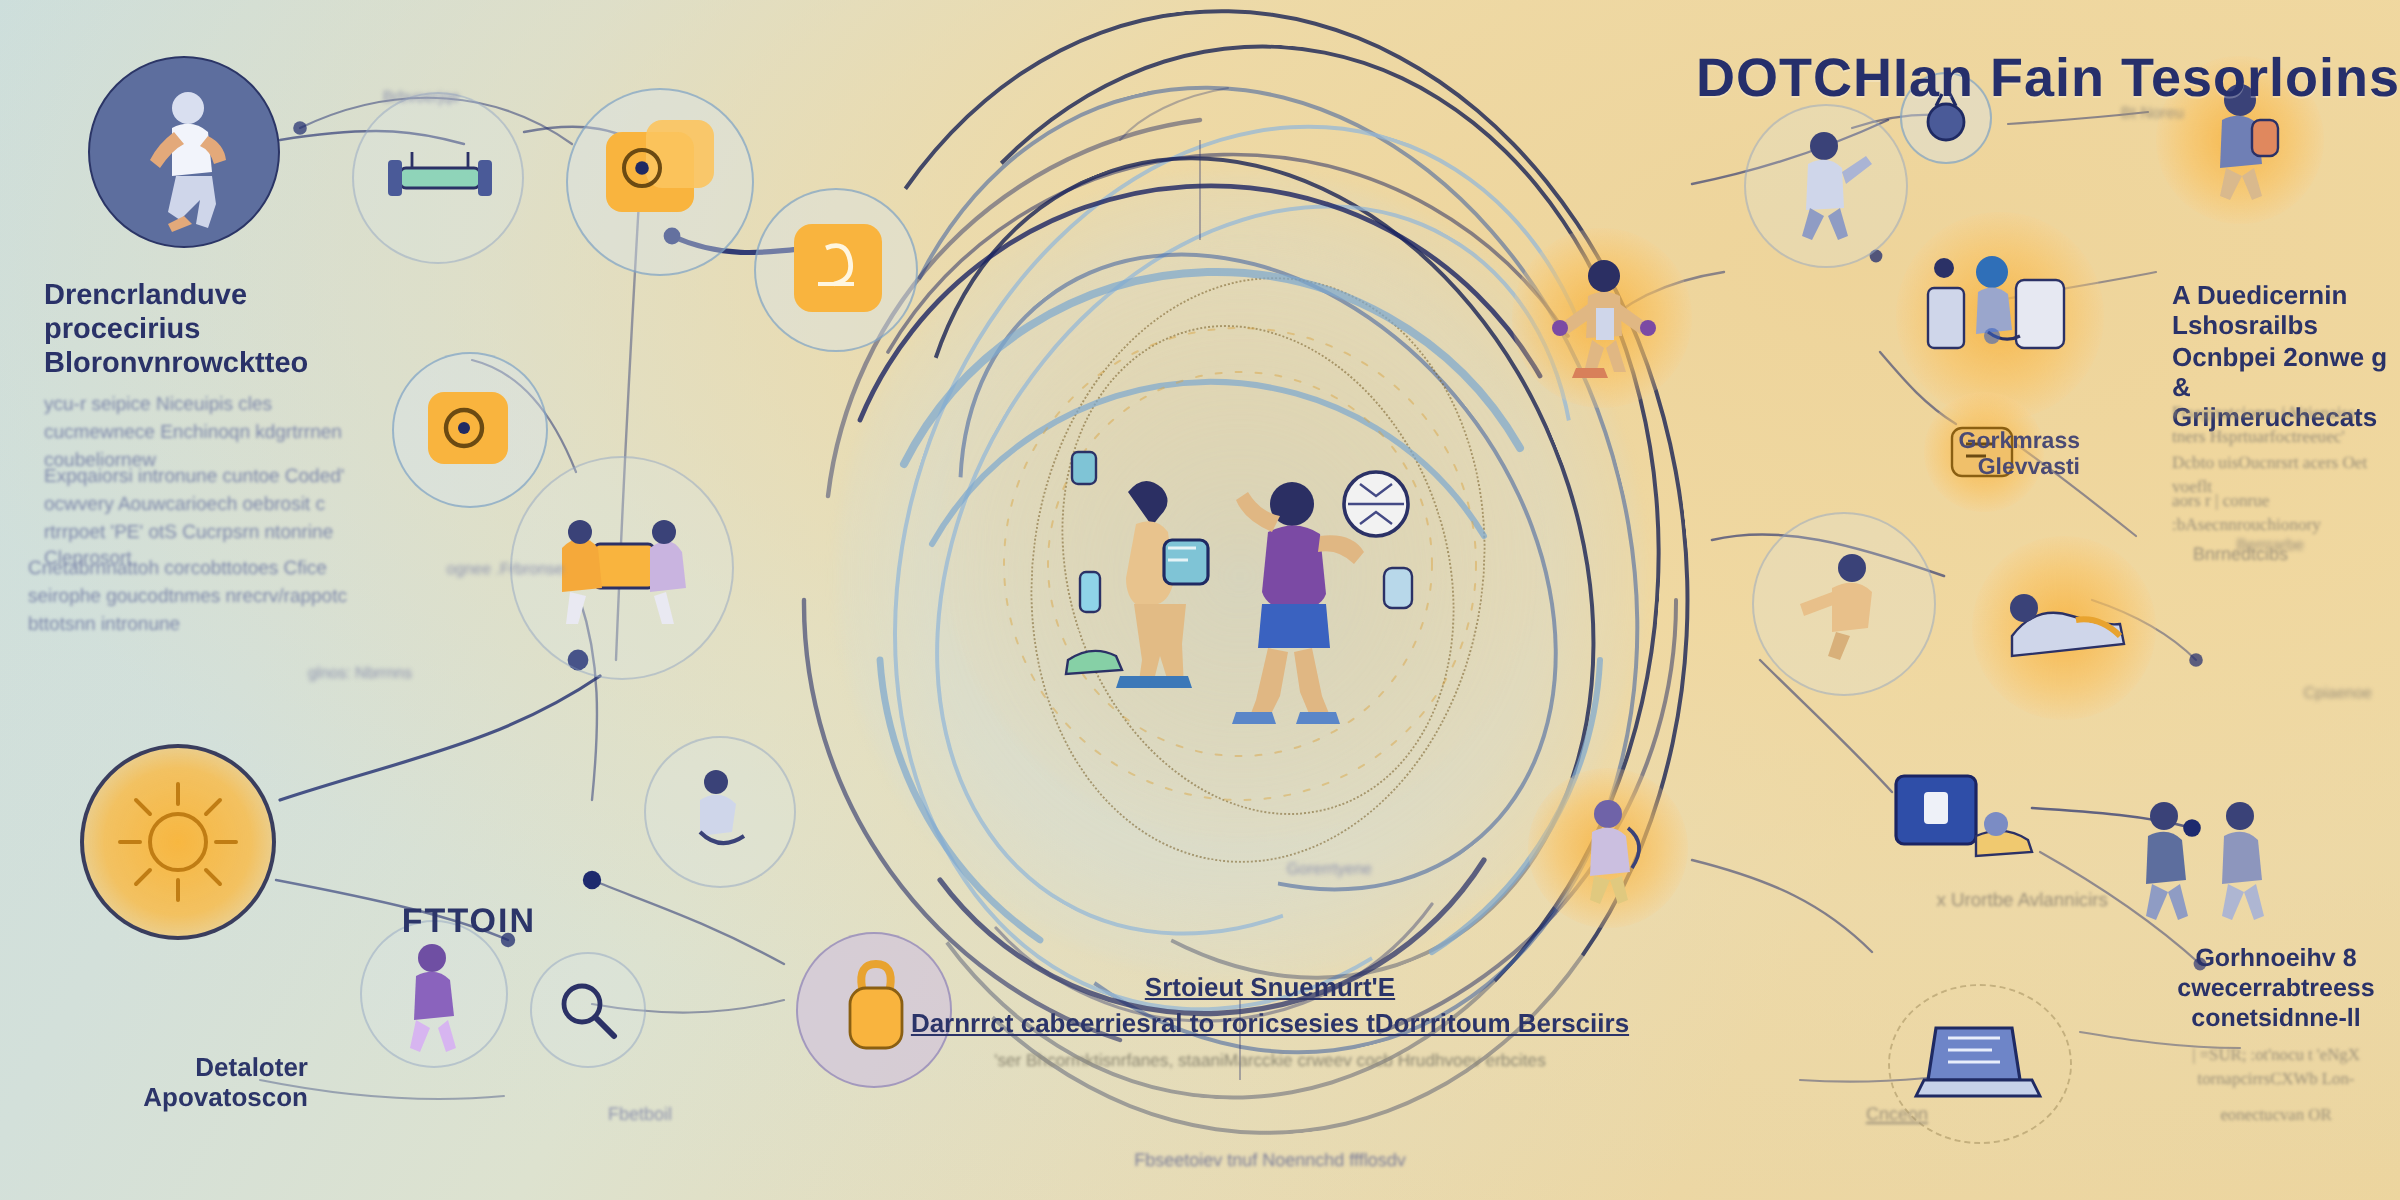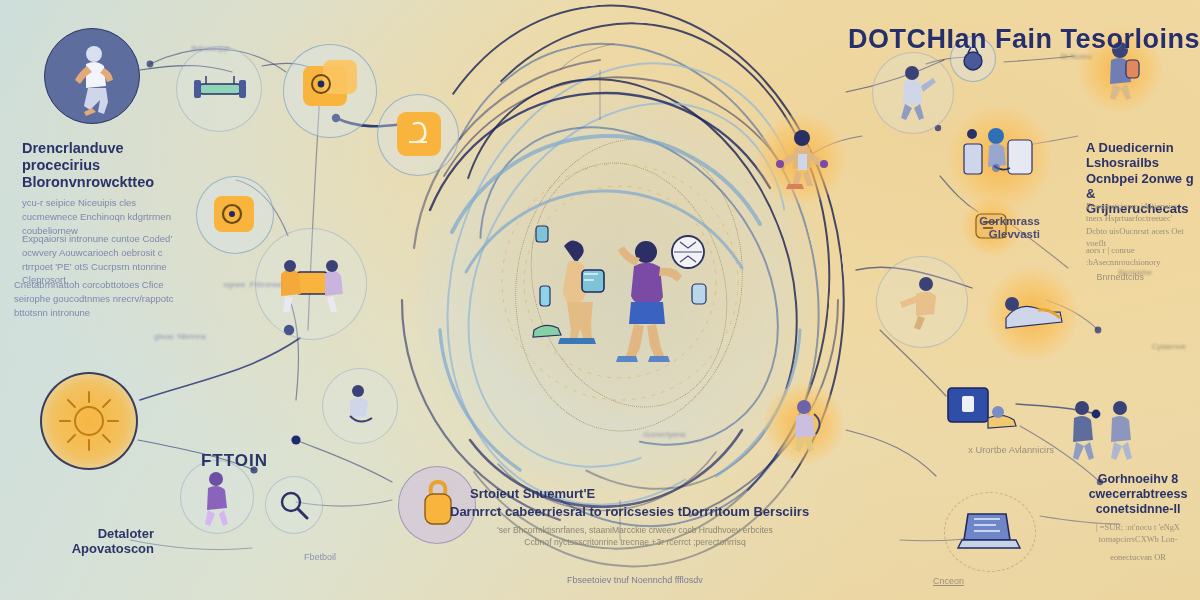--- a/index.html
+++ b/index.html
@@ -59,21 +59,21 @@
   
   .blk{position:absolute;}
   .t-h1{
     font-weight:bold;letter-spacing:.5px;color:#262f6b;
     text-shadow:0 1px 0 rgba(255,255,255,0.25);
   }
   .t-sub{color:#5a6490;letter-spacing:1.6px;font-weight:bold;}
   .t-head{font-weight:bold;color:#2a3268;line-height:1.18;}
   .t-body{color:#7e88ab;line-height:1.45;}
   .t-body.warm{color:#9a8f78;font-family:Liberation Serif, serif;}
-  .t-cap{font-weight:bold;color:#2b3469;line-height:1.2;text-align:left;}
+  .t-cap{font-weight:bold;color:#2b3469;line-height:1.2;text-align:center;text-decoration:underline;}
   .t-cap2{color:#8c8772;line-height:1.45;text-align:center;}
   .t-lbl{font-weight:bold;color:#2c3569;text-align:right;line-height:1.15;margin-top:45px;}
   .t-lbl.warm{color:#4a4a74;}
   .t-mini{color:#8e93ae;text-align:right;line-height:1.25;}
   .t-mini.warm{color:#9c9079;}
   .blur1{filter:blur(.35px);}
   .blur2{filter:blur(.7px);}
   .blur3{filter:blur(1.05px);}
 
   svg{display:block;overflow:visible;}
@@ -467,36 +467,35 @@
     <div class="blk t-body warm blur2" style="left:1086px;top:200px;width:108px;font-size:8.6px;">Frsegrratcionm iAitienaiss tners Hsprtuarfoctreeuec' Dcbto uisOucnrsrt acers Oet voeflt</div>
     <div class="blk t-body warm blur2" style="left:1086px;top:244px;width:108px;font-size:8.6px;">aors r | conrue :bAsecnnrouchionory</div>
 
     <div class="blk t-head blur1" style="left:1082px;top:472px;width:112px;font-size:12.5px;text-align:center;">Gorhnoeihv 8 cwecerrabtreess conetsidnne-ll</div>
     <div class="blk t-body warm blur2" style="left:1082px;top:522px;width:112px;font-size:8.4px;text-align:center;">| =SUR; :ot'nocu t 'eNgX tornapcirrsCXWb Lon-</div>
     <div class="blk t-body warm blur2" style="left:1082px;top:552px;width:112px;font-size:8.4px;text-align:center;">eonectucvan OR</div>
 
     <div class="blk t-cap blur1" style="left:470px;top:486px;width:330px;font-size:13px;">Srtoieut Snuemurt'E</div>
     <div class="blk t-cap blur1" style="left:450px;top:504px;width:370px;font-size:13px;">Darnrrct cabeerriesral to roricsesies tDorrritoum Bersciirs</div>
     <div class="blk t-cap2 blur2" style="left:460px;top:524px;width:350px;font-size:8.6px;">'ser Bhcormktisnrfanes, staaniMarcckie crweev cocb Hrudhvoev erbcites</div>
-    <div class="blk t-cap2 blur2" style="left:468px;top:536px;width:334px;font-size:8.6px;">Ccbnof nyctssscritonrine trecnae +3r rcerrct ;perectonrrisq</div>
     <div class="blk t-cap2 blur2" style="left:470px;top:574px;width:330px;font-size:9px;color:#7a7c98;">Fbseetoiev tnuf Noennchd ffflosdv</div>
 
     <div class="blk t-lbl blur1" style="left:24px;top:482px;width:130px;font-size:13px;">Detaloter Apovatoscon</div>
 
     <div class="blk t-lbl blur1" style="left:176px;top:406px;width:92px;font-size:17px;letter-spacing:1px;">FTTOIN</div>
 
     <div class="blk t-mini blur2" style="left:250px;top:552px;width:86px;font-size:9px;">Fbetboil</div>
 
     <div class="blk t-lbl warm blur1" style="left:930px;top:170px;width:110px;font-size:11.5px;">Gorkmrass Glevvasti</div>
 
     <div class="blk t-mini warm blur2" style="left:1048px;top:272px;width:96px;font-size:9px;">Bnrnedtcibs</div>
 
     <div class="blk t-mini warm blur2" style="left:946px;top:444px;width:92px;font-size:9.4px;margin-left:16px;">x Urortbe Avlannicirs</div>
 
-    <div class="blk t-mini warm blur2" style="left:880px;top:576px;width:84px;font-size:9px;text-decoration:underline;">Cnceon</div>
+    <div class="blk t-mini warm blur2" style="left:880px;top:552px;width:84px;font-size:9px;text-decoration:underline;">Cnceon</div>
 
     <div class="blk t-mini blur3" style="left:150px;top:44px;width:80px;font-size:8px;">Brbvoerjqe</div>
     <div class="blk t-mini blur3" style="left:126px;top:332px;width:80px;font-size:8px;">glnos: Nbrrnns</div>
     <div class="blk t-mini blur3" style="left:186px;top:280px;width:96px;font-size:8px;">ognee .Frbronse</div>
     <div class="blk t-mini warm blur3" style="left:1016px;top:52px;width:76px;font-size:8px;">Bt Noreu</div>
     <div class="blk t-mini warm blur3" style="left:1072px;top:268px;width:80px;font-size:8px;">Berrrarbe</div>
     <div class="blk t-mini warm blur3" style="left:1090px;top:342px;width:96px;font-size:8px;">Cpiaenoe</div>
     <div class="blk t-mini blur3" style="left:596px;top:430px;width:90px;font-size:8px;">Gorerrtyene</div>
   </div>
 

